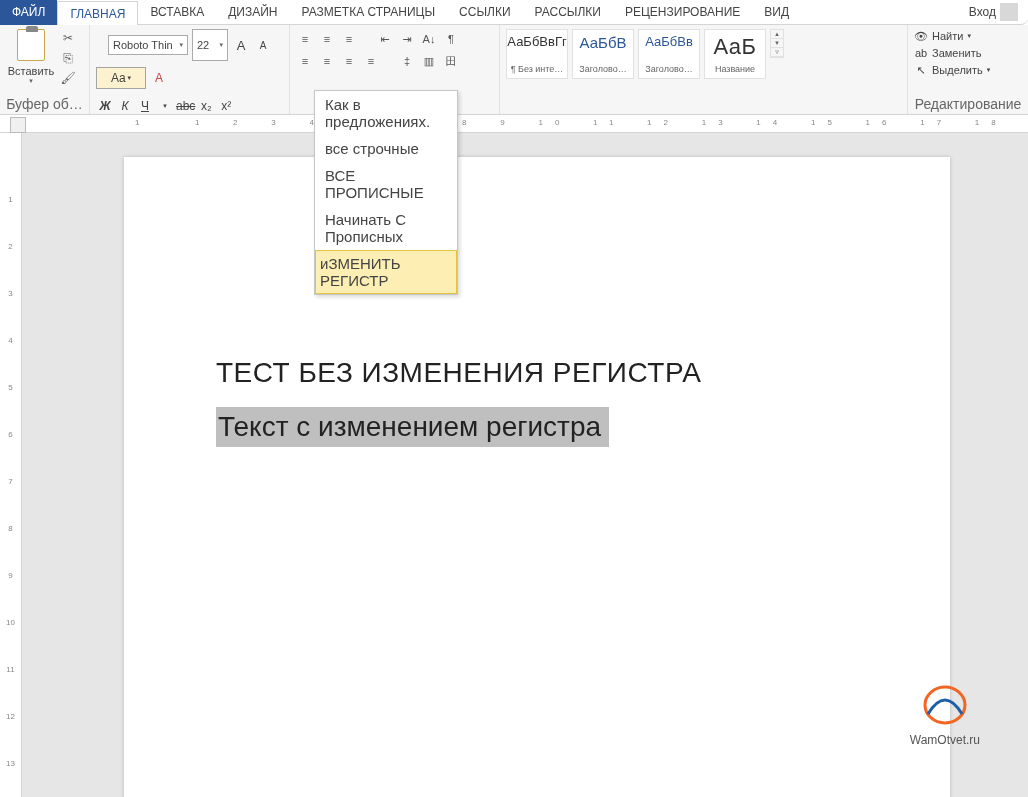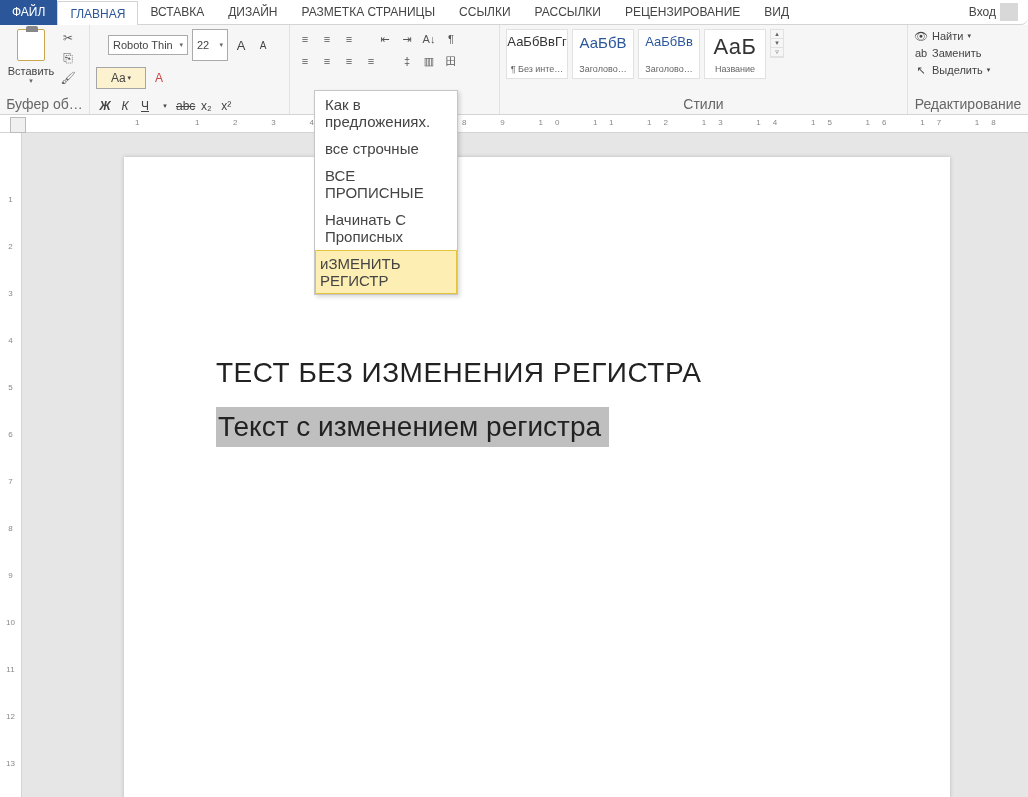--- a/index.html
+++ b/index.html
@@ -197,21 +197,20 @@
       <div class="style-item">
         <div class="style-sample big">АаБ</div>
         <div class="style-label">Название</div>
       </div>
       <div class="gal-more">
         <div>▴</div>
           <div>▾</div>
           <div>▿</div>
       </div>
     </div>
-    <div class="group-label">Стили</div>
   </div>
 
   <div class="group" style="width:120px;border-right:none">
     <div class="group-body edit-col">
       <div class="edit-item">
         <span class="edit-ico">👁</span>
         <span>Найти</span>
         <span style="font-size:7px">▾</span>
       </div>
       <div class="edit-item">
@@ -276,14 +275,21 @@
       <div>10</div>
       <div>11</div>
       <div>12</div>
       <div>13</div>
     </div>
   <div class="page-wrap">
     <div class="page">
       <div class="doc-line1">ТЕСТ БЕЗ ИЗМЕНЕНИЯ РЕГИСТРА</div>
       <div class="doc-line2">Текст с изменением регистра</div>
     </div>
+    <div class="wm">
+      <svg class="wm-logo" viewBox="0 0 46 42">
+        <ellipse cx="23" cy="21" rx="20" ry="18" fill="none" stroke="#f26522" stroke-width="3"></ellipse>
+        <path d="M6 30 Q23 2 40 30" fill="none" stroke="#1b5fa6" stroke-width="3"></path>
+      </svg>
+      <div>WamOtvet.ru</div>
+    </div>
   </div>
 </div>
 
 </body></html>

